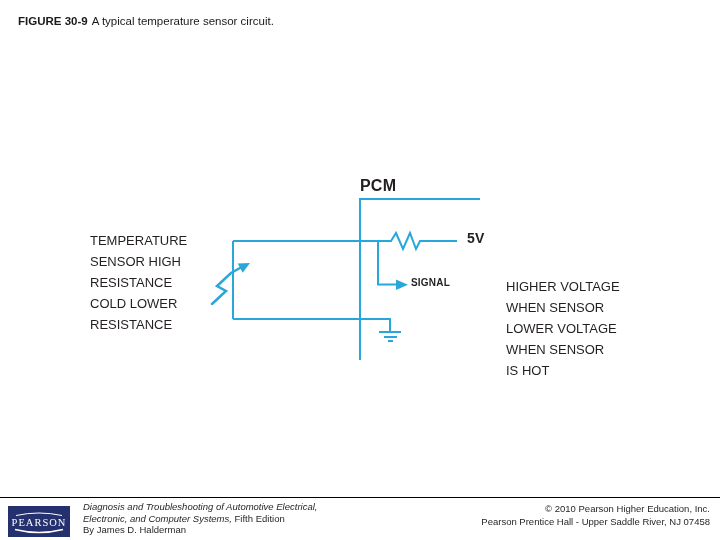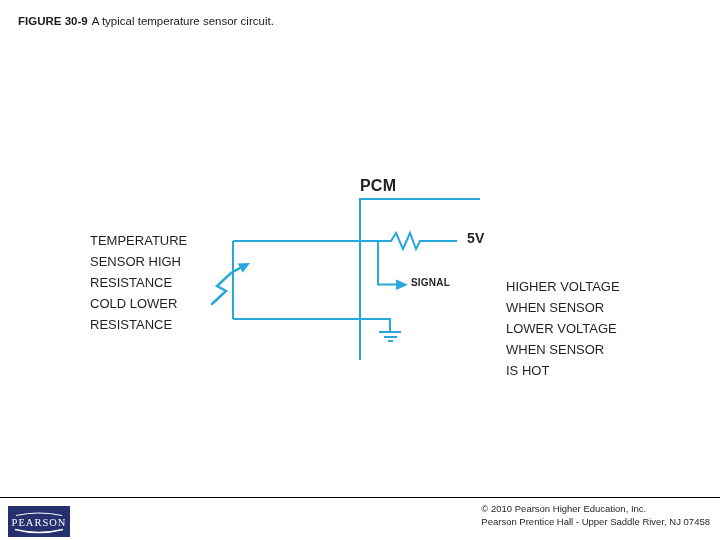--- a/index.html
+++ b/index.html
@@ -54,20 +54,21 @@
     position: absolute;
     left: 83px; top: 501px;
     font-size: 9.5px;
     line-height: 11.5px;
     color: #231f20;
   }
   .book-info .it { font-style: italic; }
   .copyright {
     position: absolute;
     right: 10px; top: 503px;
+    text-align: right;
     font-size: 9.5px;
     line-height: 12.5px;
     color: #231f20;
   }
 </style>
 </head>
 <body>
 
 <div class="slide">
 
@@ -115,19 +116,24 @@
 
   <div class="footer-rule"></div>
 
   <svg class="logo" width="62" height="31" viewBox="0 0 62 31">
     <rect x="0" y="0" width="62" height="31" fill="#24316e"></rect>
     <path d="M8,9.5 Q31,4.5 54,9.5" fill="none" stroke="#ffffff" stroke-width="1"></path>
     <text x="31" y="19.5" text-anchor="middle" fill="#ffffff" font-family="Liberation Serif, serif" font-size="10.5" letter-spacing="1">PEARSON</text>
     <path d="M7,23.5 Q31,29.5 55,23.5" fill="none" stroke="#ffffff" stroke-width="1.5"></path>
   </svg>
 
+  <div class="book-info">
+    <div><span class="it">Diagnosis and Troubleshooting of Automotive Electrical,</span></div>
+    <div><span class="it">Electronic, and Computer Systems,</span><span> Fifth Edition</span></div>
+    <div>By James D. Halderman</div>
+  </div>
 
   <div class="copyright">
     <div>© 2010 Pearson Higher Education, Inc.</div>
     <div>Pearson Prentice Hall - Upper Saddle River, NJ 07458</div>
   </div>
 
 </div>
 
 </body></html>

